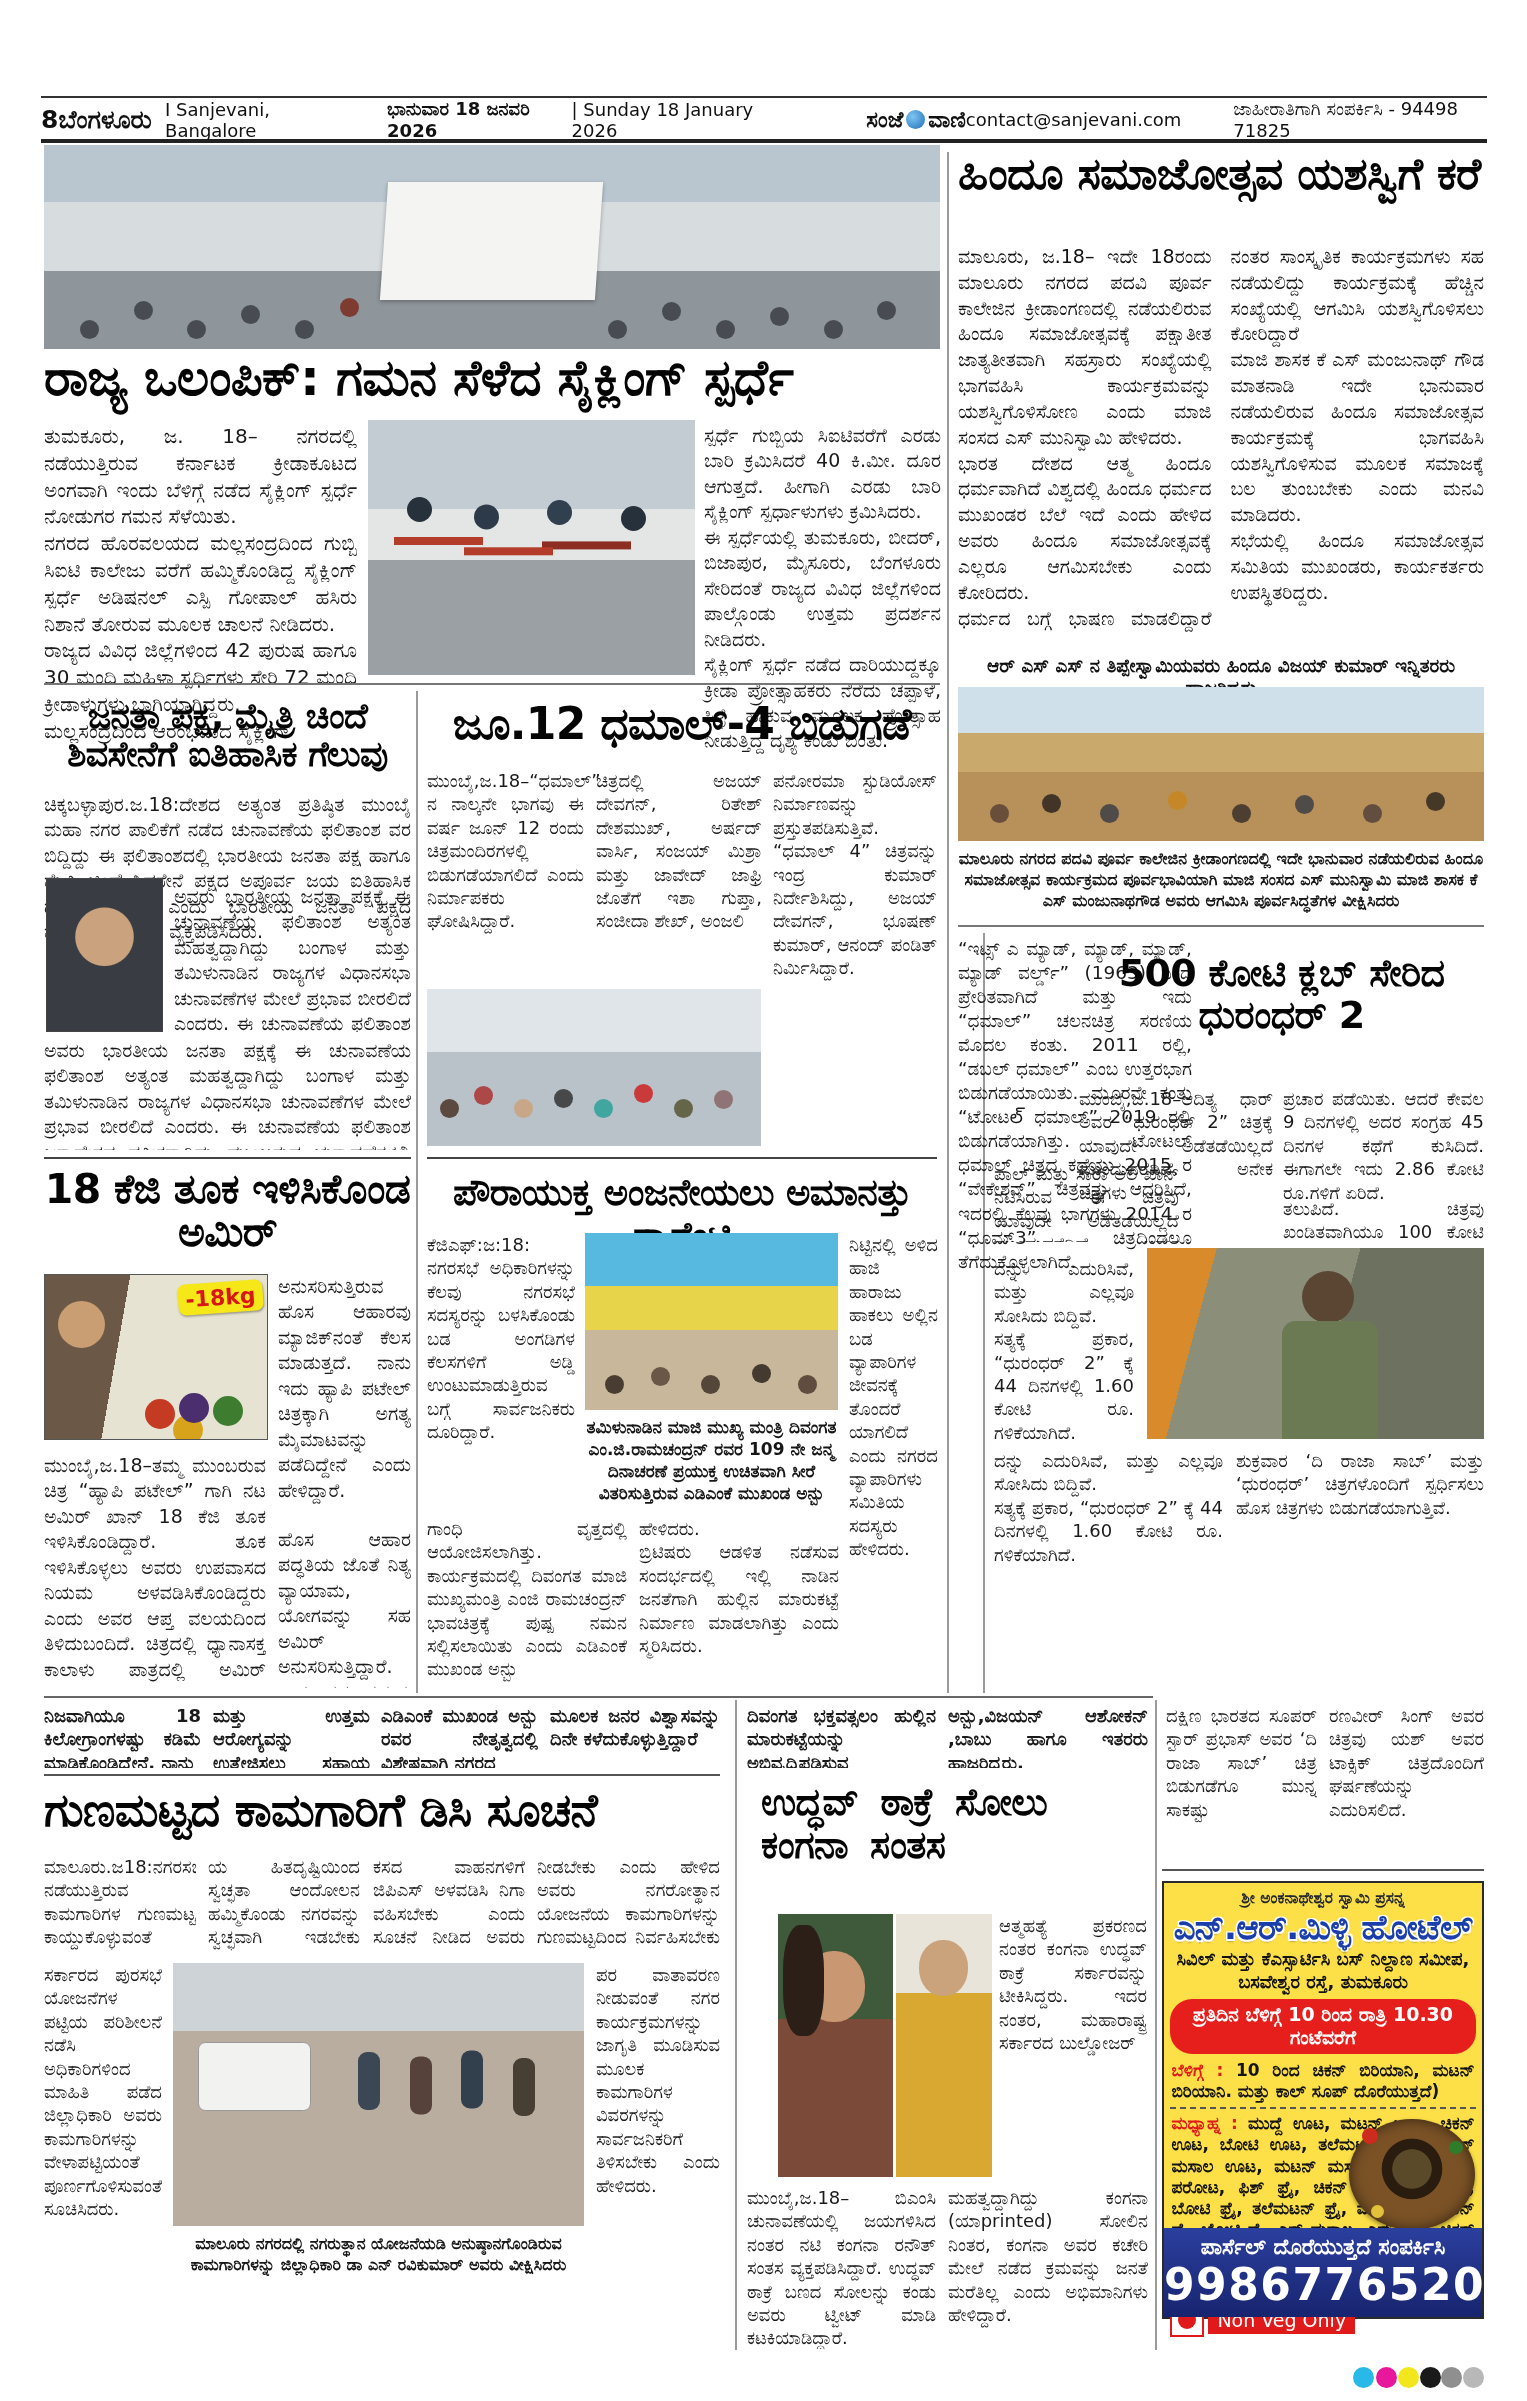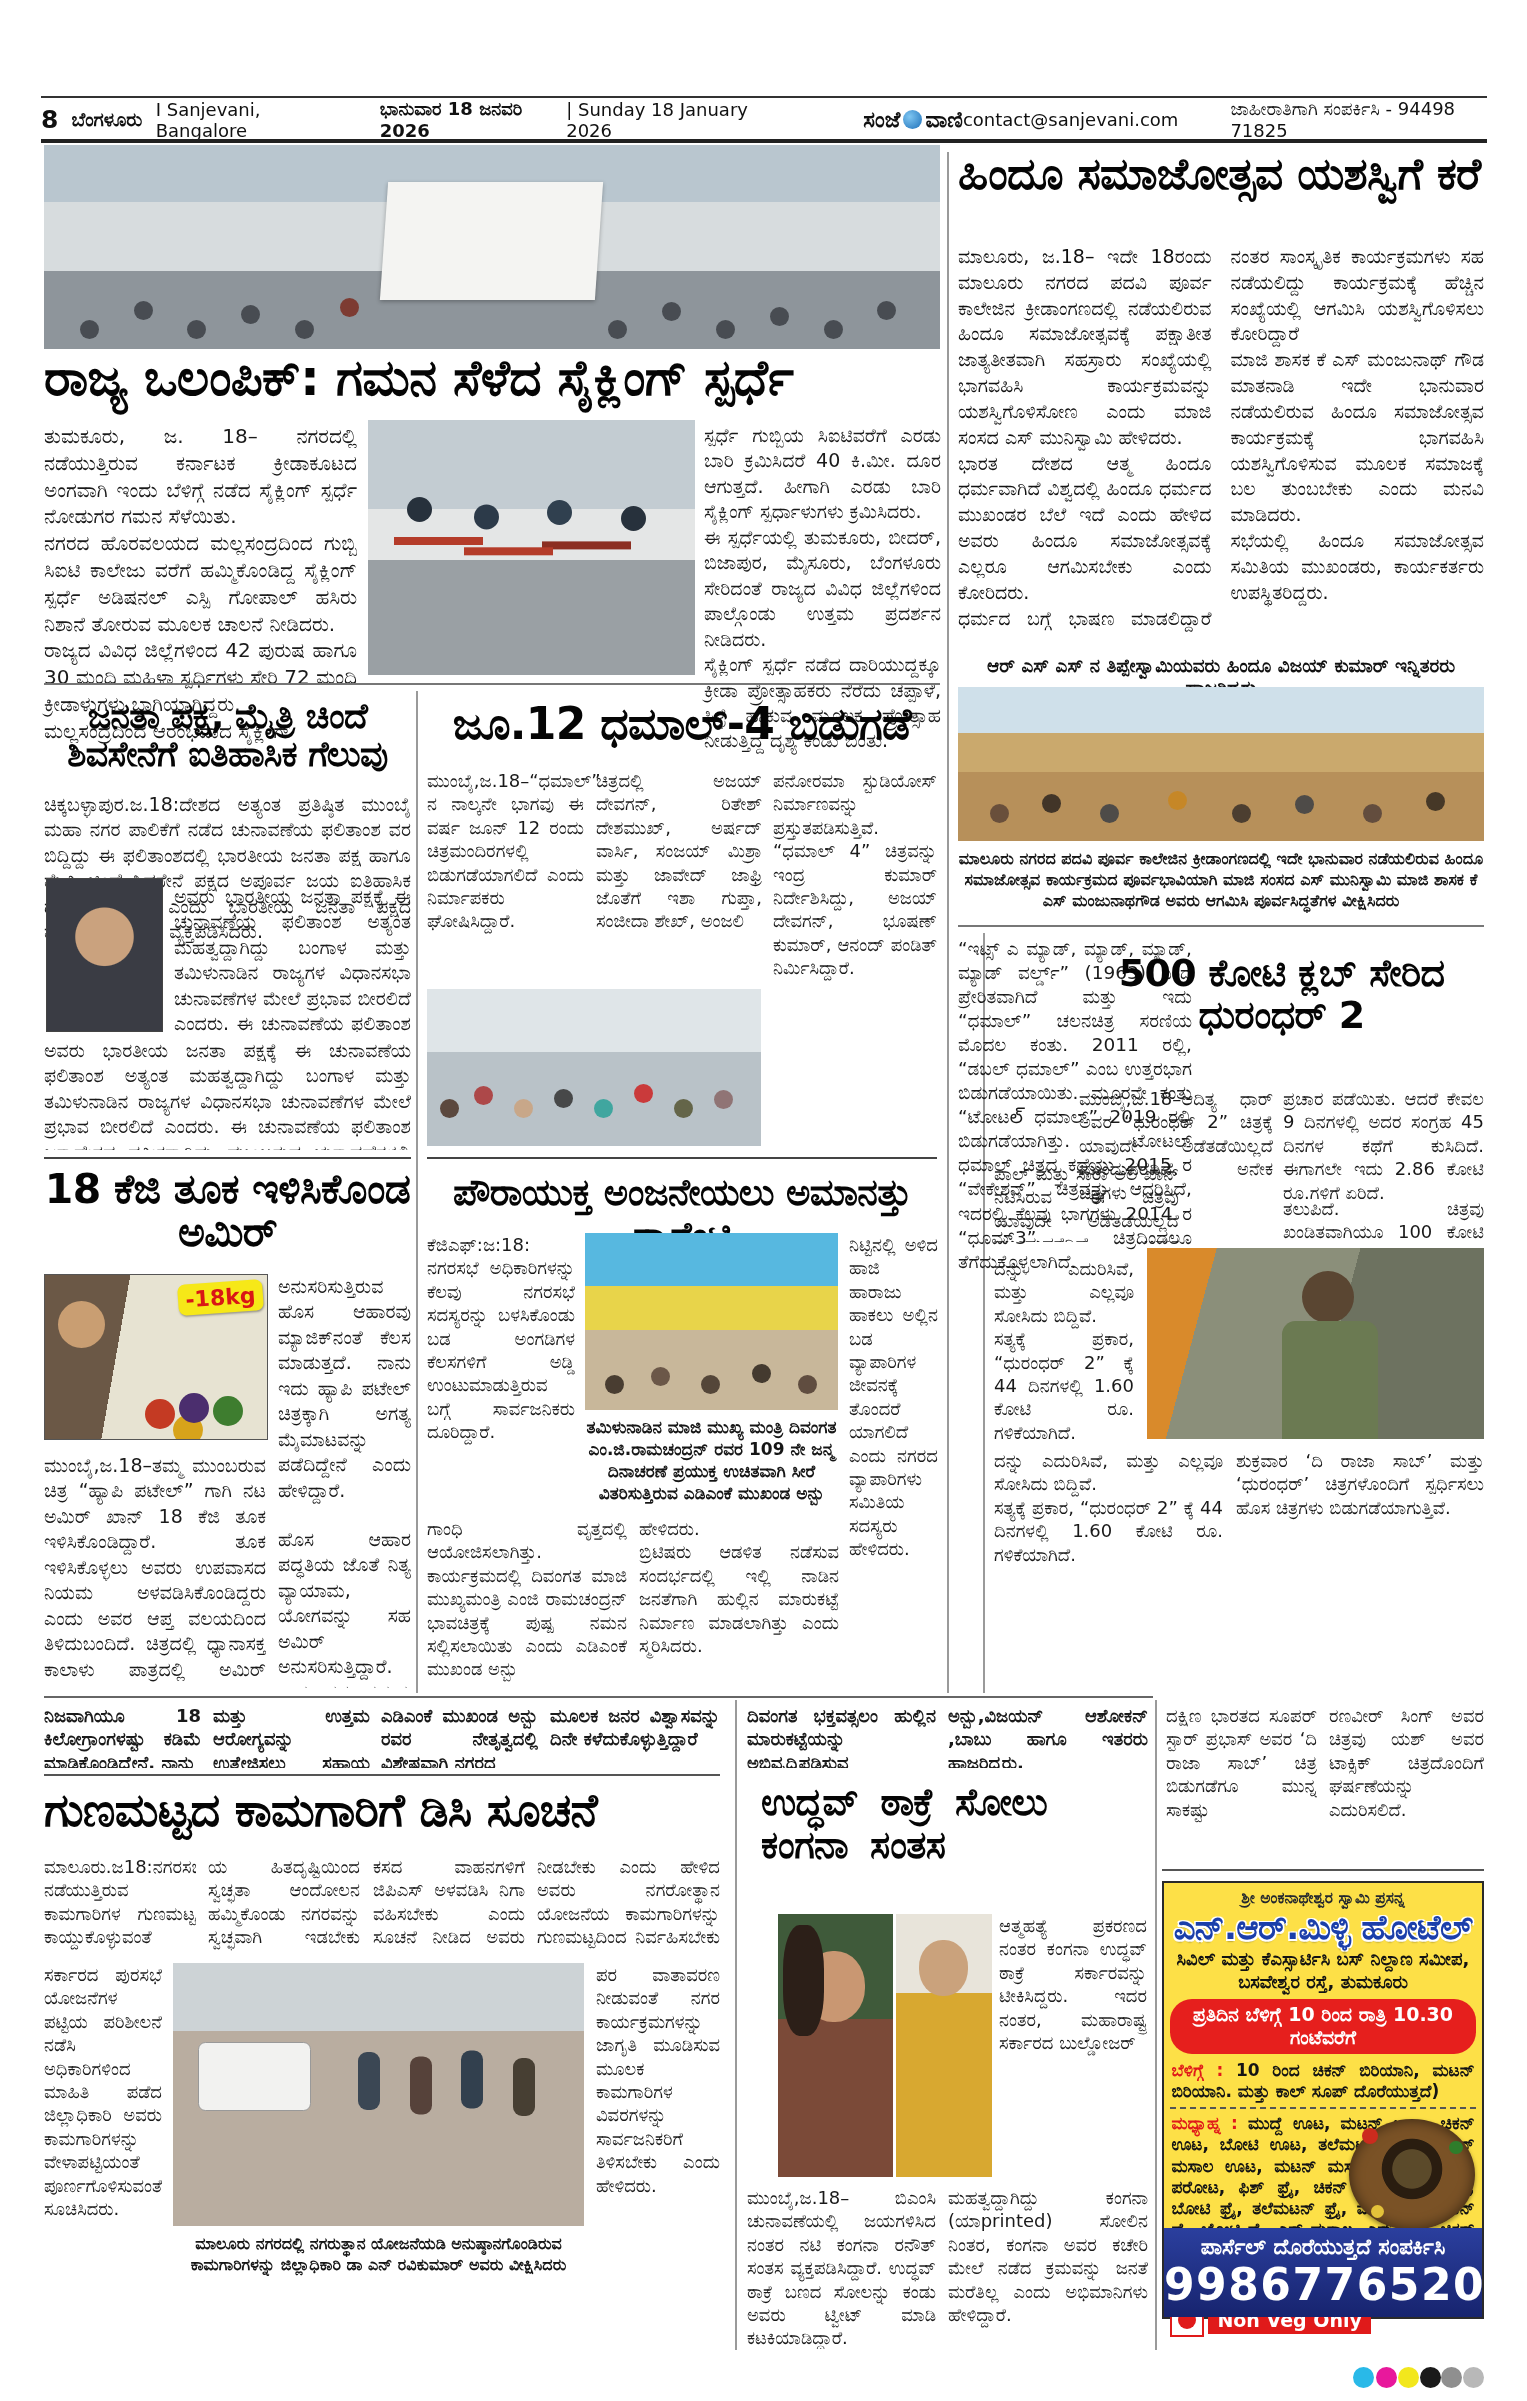--- a/index.html
+++ b/index.html
@@ -31,39 +31,39 @@
     border-radius:22px;width:96%;text-align:center;padding:4.4px 0;}
   .ad-line{font-size:17px;font-weight:bold;color:#141414;padding:1.5px 7.4px;text-align:justify;line-height:1.25;}
   .ad-line .red{color:#e01a1a;}
   .ad-wave{border-top:2.2px dashed #555;margin:3px 6px;}
   .ad-green{background:#1fa64e;color:#fff;font-weight:bold;font-size:19px;display:inline-block;
     padding:3.7px 10.3px;margin:4.4px 0 3px 6px;}
   .ad-nonveg{display:flex;align-items:center;margin-left:6px;margin-top:1.5px;}
   .nv-sq{width:30px;height:30px;background:#fff;border:2.2px solid #e01a1a;display:flex;
     align-items:center;justify-content:center;}
   .nv-dot{width:18px;height:18px;border-radius:50%;background:#e01a1a;}
-  .nv-label{background:#e01a1a;color:#fff;font-weight:bold;font-size:19px;padding:3px 9px;margin-left:4.4px;}
+  .nv-label{background:#e01a1a;color:#fff;font-weight:normal;font-size:19px;padding:3px 9px;margin-left:4.4px;}
   .ad-blue{position:absolute;left:0;right:0;bottom:0;background:linear-gradient(#2b3f9e,#17246f);
     color:#fff;text-align:center;padding:6px 0 7.4px;}
   .ad-parcel{font-size:21.4px;font-weight:bold;}
   .ad-phone{font-size:44px;font-weight:bold;letter-spacing:1.5px;}
   .plate{position:absolute;right:7.4px;bottom:87px;width:126px;height:111px;border-radius:50%;
     background:radial-gradient(circle at 50% 45%,#5b4a2a 0 22%,#2a1d10 23% 34%,#7a5226 35% 78%,#1c1c1c 79% 100%);
     box-shadow:inset 0 0 13.3px rgba(0,0,0,.6),0 2.2px 4.4px rgba(0,0,0,.4);}
   .plate i{position:absolute;border-radius:50%;}
 </style>
 </head>
 <body>
 
 <div id="paper">
 
   <div class="hr" style="left:41px;top:96px;width:1446px;height:1.5px;background:#333;"></div>
   <div class="abs" style="left:41px;top:102px;width:1446px;height:35px;display:flex;align-items:center;">
     <span style="font-size:25px;font-weight:bold;">8</span>
-    <span style="font-size:19px;font-weight:bold;margin-left:13px;">ಬೆಂಗಳೂರು</span>
+    <span style="font-size:25px;font-weight:bold;margin-left:0;">ಬೆಂಗಳೂರು</span>
     <span style="font-size:18px;margin-left:13.3px;">I Sanjevani, Bangalore</span>
     <span style="font-size:18px;font-weight:bold;margin-left:44px;">ಭಾನುವಾರ 18 ಜನವರಿ 2026</span>
     <span style="font-size:18px;margin-left:9px;">| Sunday 18 January 2026</span>
     <span style="margin-left:89px;font-size:22px;font-weight:bold;display:flex;align-items:center;">
       <span>ಸಂಜೆ</span>
       <span style="display:inline-block;width:19px;height:19px;border-radius:50%;background:radial-gradient(circle at 35% 35%,#7ec6f2,#1d6fb8);margin:0 3px;"></span>
       <span>ವಾಣಿ</span>
     </span>
     <span style="margin-left:auto;font-size:18px;">contact@sanjevani.com</span>
     <span style="font-size:18px;margin-left:52px;">ಜಾಹೀರಾತಿಗಾಗಿ ಸಂಪರ್ಕಿಸಿ - 94498 71825</span>

